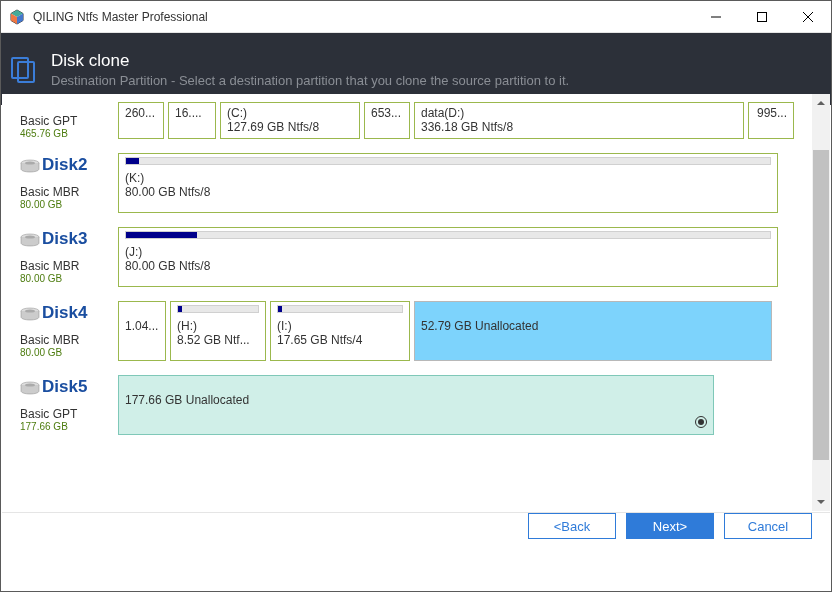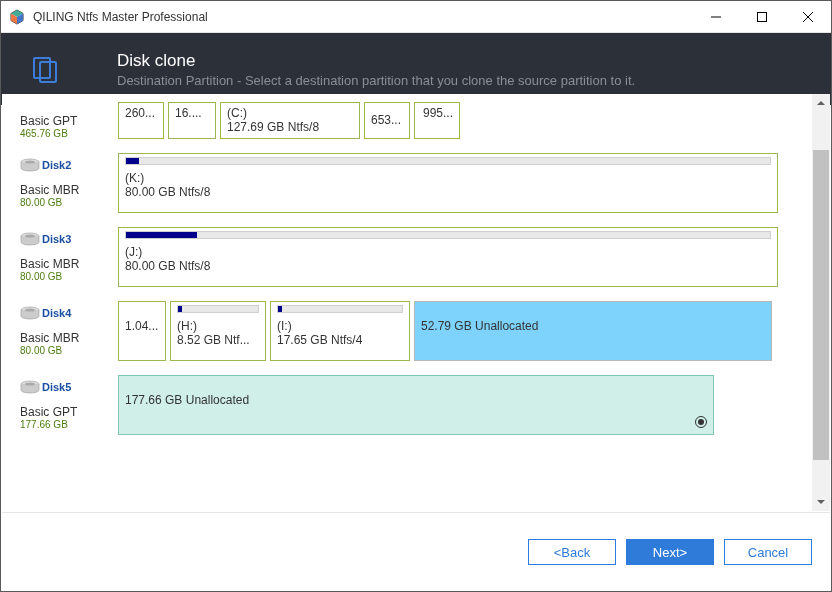--- a/index.html
+++ b/index.html
@@ -4,50 +4,50 @@
 <style>
 * { box-sizing: border-box; margin: 0; padding: 0; font-family: "Segoe UI", Tahoma, sans-serif; }
 body { background: #fff; width: 832px; height: 592px; overflow: hidden; border: 1px solid #5a5a5a; position: relative; }
 
 .titlebar { height: 32px; background: #fff; display: flex; align-items: center; padding: 0 0 0 8px; border-bottom: 1px solid #e5e5e5; }
 .titlebar .logo { width: 16px; height: 16px; margin-right: 8px; }
 .titlebar .title { font-size: 12px; color: #333; flex: 1; }
 .titlebar .win-btn { width: 46px; height: 32px; display: flex; align-items: center; justify-content: center; cursor: pointer; }
 .titlebar .win-btn svg { width: 10px; height: 10px; }
 
-.header { background: #2c3039; height: 72px; display: flex; align-items: center; padding: 0 30px; color: #fff; gap: 44px; }
+.header { background: #2c3039; height: 72px; display: flex; align-items: center; padding: 0 8px; color: #fff; }
 .header-icon { width: 28px; height: 28px; margin-right: 14px; }
 .header-title { font-size: 17px; font-weight: 400; color: #fff; }
 .header-sub { font-size: 13px; color: #8a8e95; margin-top: 2px; }
 
 .content { position: absolute; top: 93px; left: 1px; right: 1px; bottom: 80px; overflow-y: auto; background: #fff; padding: 8px 12px 8px 18px; }
 .scrollbar-track { position: absolute; right: 1px; top: 93px; bottom: 80px; width: 18px; background: #f1f1f1; }
 .scrollbar-thumb { position: absolute; left: 1px; right: 1px; background: #c1c1c1; }
 .scroll-arrow { position: absolute; left: 0; right: 0; height: 18px; display: flex; align-items: center; justify-content: center; }
 .scroll-arrow svg { width: 8px; height: 8px; fill: #606060; }
 
 .disk-row { display: flex; margin-bottom: 14px; gap: 6px; }
 .disk-info { width: 92px; flex-shrink: 0; padding-top: 2px; }
 .disk-hdd-icon { width: 20px; height: 14px; display: inline-block; vertical-align: middle; margin-right: 2px; }
-.disk-name { font-size: 11px; font-weight: 700; color: #1a4ea0; display: inline; }
+.disk-name { font-size: 17px; font-weight: 700; color: #1a4ea0; display: inline; }
 .disk-type { font-size: 12px; color: #333; margin-top: 10px; }
 .disk-size { font-size: 10px; color: #4d7c0f; }
 
 .partitions { display: flex; gap: 4px; flex: 1; }
 .part { border: 1px solid #9bb84d; padding: 3px 6px 4px 6px; display: flex; flex-direction: column; font-size: 12px; color: #333; overflow: hidden; white-space: nowrap; min-height: 60px; position: relative; cursor: pointer; }
 .part.unalloc { border-color: #b8b8b8; background: #7dd3fc; }
 .part.selected { border-color: #7fc8b8; background: #d0efe8; }
 .part-bar { height: 8px; background: #e8e8e8; margin-bottom: 6px; position: relative; border: 1px solid #d0d0d0; }
 .part-bar-fill { position: absolute; left: 0; top: 0; bottom: 0; background: #00008b; }
 .part-label1 { font-size: 12px; color: #333; }
 .part-label2 { font-size: 12px; color: #333; }
 .radio-dot { position: absolute; right: 6px; bottom: 6px; width: 12px; height: 12px; border: 1px solid #333; border-radius: 50%; display: flex; align-items: center; justify-content: center; }
 .radio-dot::after { content: ''; width: 6px; height: 6px; background: #333; border-radius: 50%; }
 
-.footer { position: absolute; bottom: 0; left: 1px; right: 1px; height: 79px; background: #fff; border-top: 1px solid #e5e5e5; display: flex; align-items: center; justify-content: flex-end; padding: 0 18px; gap: 10px; }
+.footer { position: absolute; bottom: 0; left: 1px; right: 1px; height: 79px; background: #fff; border-top: 1px solid #e5e5e5; display: flex; align-items: flex-start; justify-content: flex-end; padding: 0 18px; gap: 10px; }
 .btn { width: 88px; height: 26px; border: 1px solid #2f7bd9; background: #fff; color: #2f7bd9; font-size: 13px; cursor: pointer; display: flex; align-items: center; justify-content: center; }
 .btn.primary { background: #2f7bd9; color: #fff; }
 </style>
 </head>
 <body>
 
 <div class="titlebar">
   <span class="logo">
     <svg viewBox="0 0 16 16">
         <path d="M8 1l6 3.5v7L8 15l-6-3.5v-7z" fill="none" stroke="#333" stroke-width="1"></path>
@@ -99,23 +99,27 @@
           <div class="part-label2">260...</div>
         </div>
         <div class="part" style="width: 48px; min-height: 30px;">
           <div class="part-label1"></div>
           <div class="part-label2">16....</div>
         </div>
         <div class="part" style="width: 140px; min-height: 30px;">
           <div class="part-label1">(C:)</div>
           <div class="part-label2">127.69 GB Ntfs/8</div>
         </div>
-        <div class="part" style="width: 46px; min-height: 30px; justify-content: center;">
+        <div class="part" style="width: 46px; min-height: 30px;">
           <div class="part-label1"></div>
           <div class="part-label2">653...</div>
+        </div>
+        <div class="part" style="width: 330px; min-height: 30px;">
+          <div class="part-label1">data(D:)</div>
+          <div class="part-label2">336.18 GB Ntfs/8</div>
         </div>
         <div class="part" style="width: 46px; min-height: 30px; padding-left: 8px;">
           <div class="part-label1"></div>
           <div class="part-label2">995...</div>
         </div>
       </div>
     </div>
     <div class="disk-row">
       <div class="disk-info">
         <div><span class="disk-hdd-icon"><svg viewBox="0 0 20 14">

